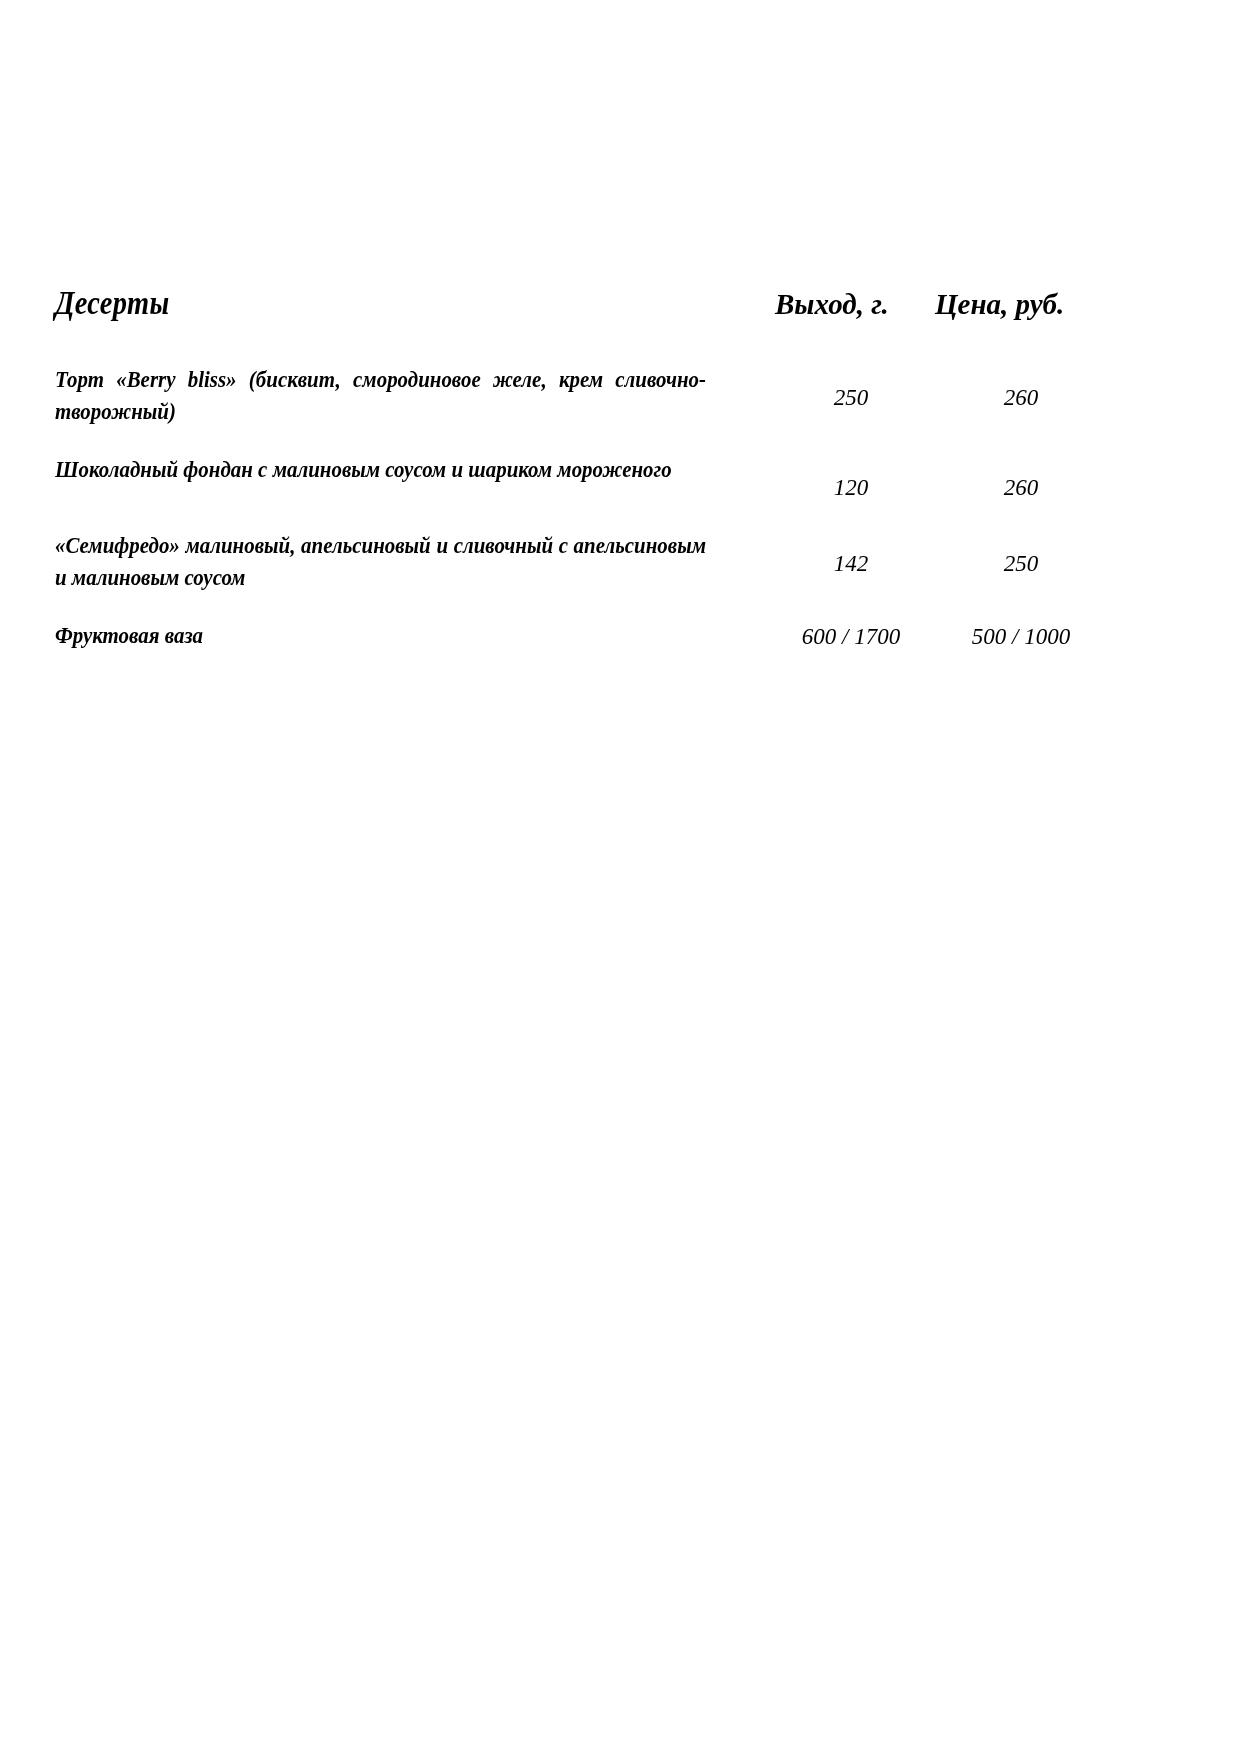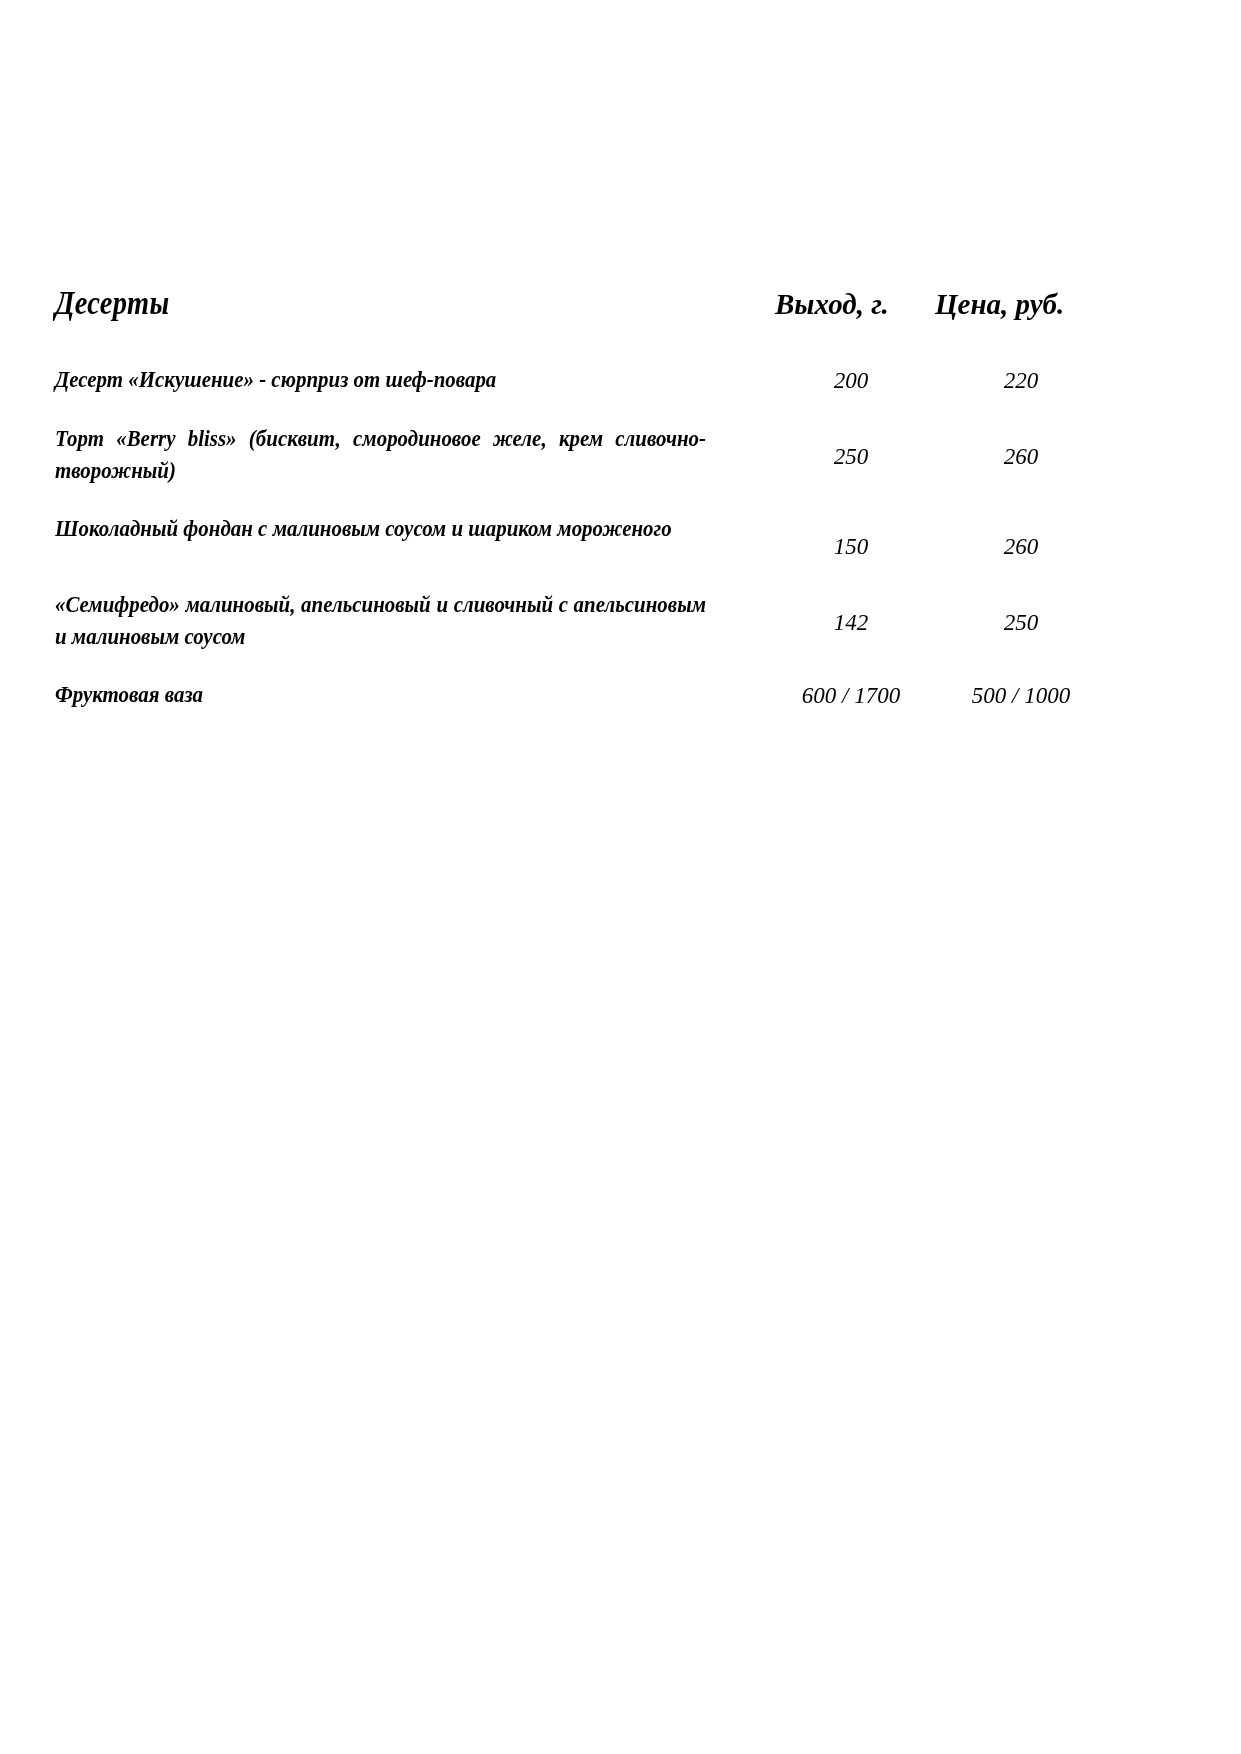--- a/index.html
+++ b/index.html
@@ -124,36 +124,31 @@
 
 <div class="page">
   <div class="menu-wrap">
 
     <div class="menu-header">
       <div class="hdr-title">Десерты</div>
       <div class="hdr-col hdr-yield">Выход, г.</div>
       <div class="hdr-col hdr-price">Цена, руб.</div>
     </div>
 
-    <div class="menu-row one-line">
-      <div class="row-name single">Десерт «Искушение» - сюрприз от шеф-повара</div>
-      <div class="row-val row-yield">200</div>
-      <div class="row-val row-price">220</div>
-    </div>
 
 
     <div class="menu-row two-line">
       <div class="row-name">Торт «Berry bliss» (бисквит, смородиновое желе, крем сливочно-творожный)</div>
       <div class="row-val row-yield">250</div>
       <div class="row-val row-price">260</div>
     </div>
 
     <div class="menu-row two-line">
       <div class="row-name">Шоколадный фондан с малиновым соусом и шариком мороженого</div>
-      <div class="row-val row-yield">150</div>
+      <div class="row-val row-yield">120</div>
       <div class="row-val row-price">260</div>
     </div>
 
     <div class="menu-row two-line">
       <div class="row-name">«Семифредо» малиновый, апельсиновый и сливочный с апельсиновым и малиновым соусом</div>
       <div class="row-val row-yield">142</div>
       <div class="row-val row-price">250</div>
     </div>
 
     <div class="menu-row one-line last">

